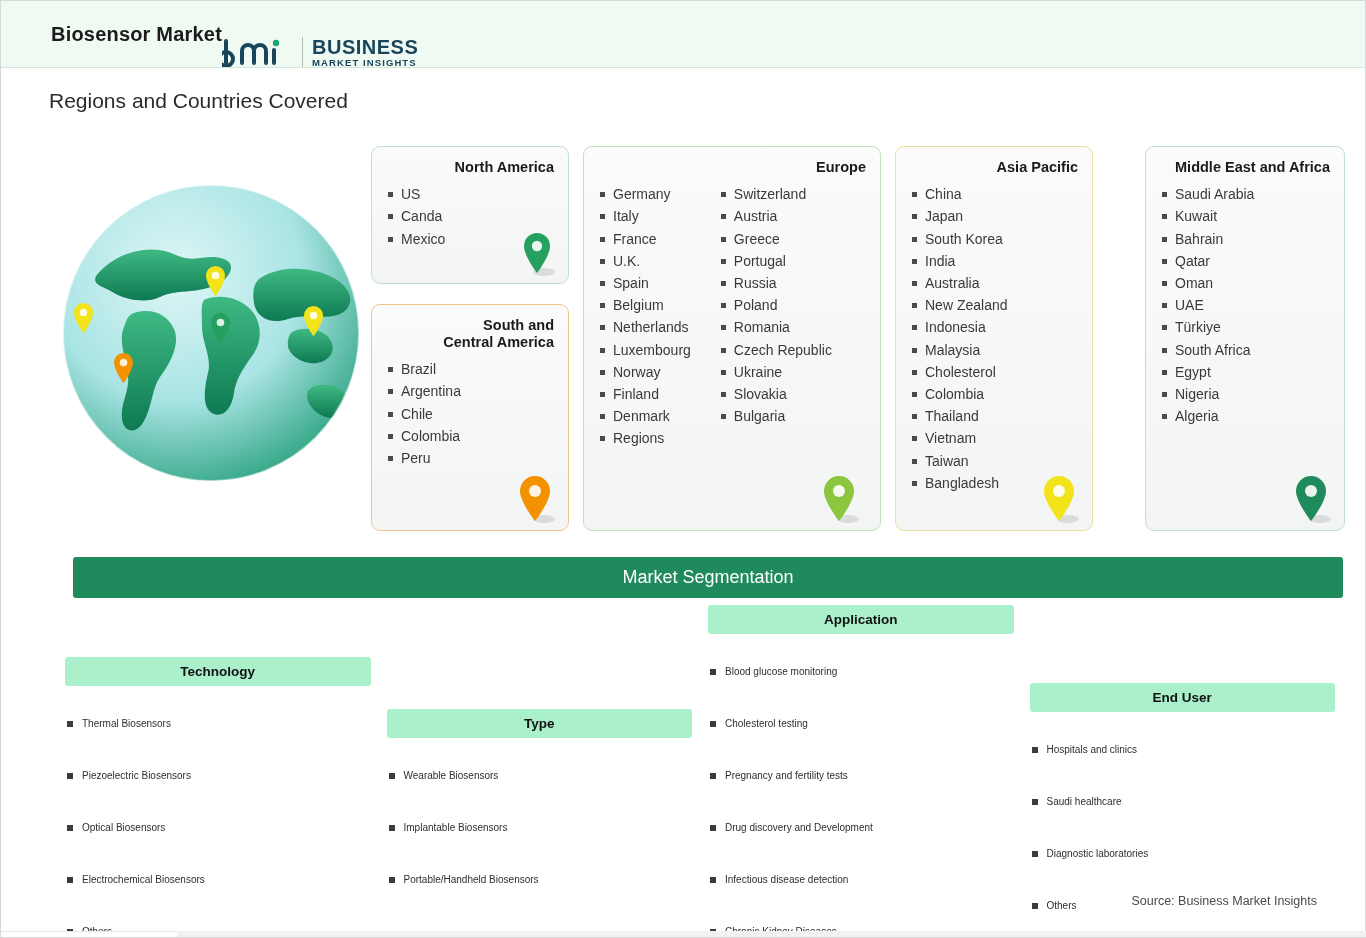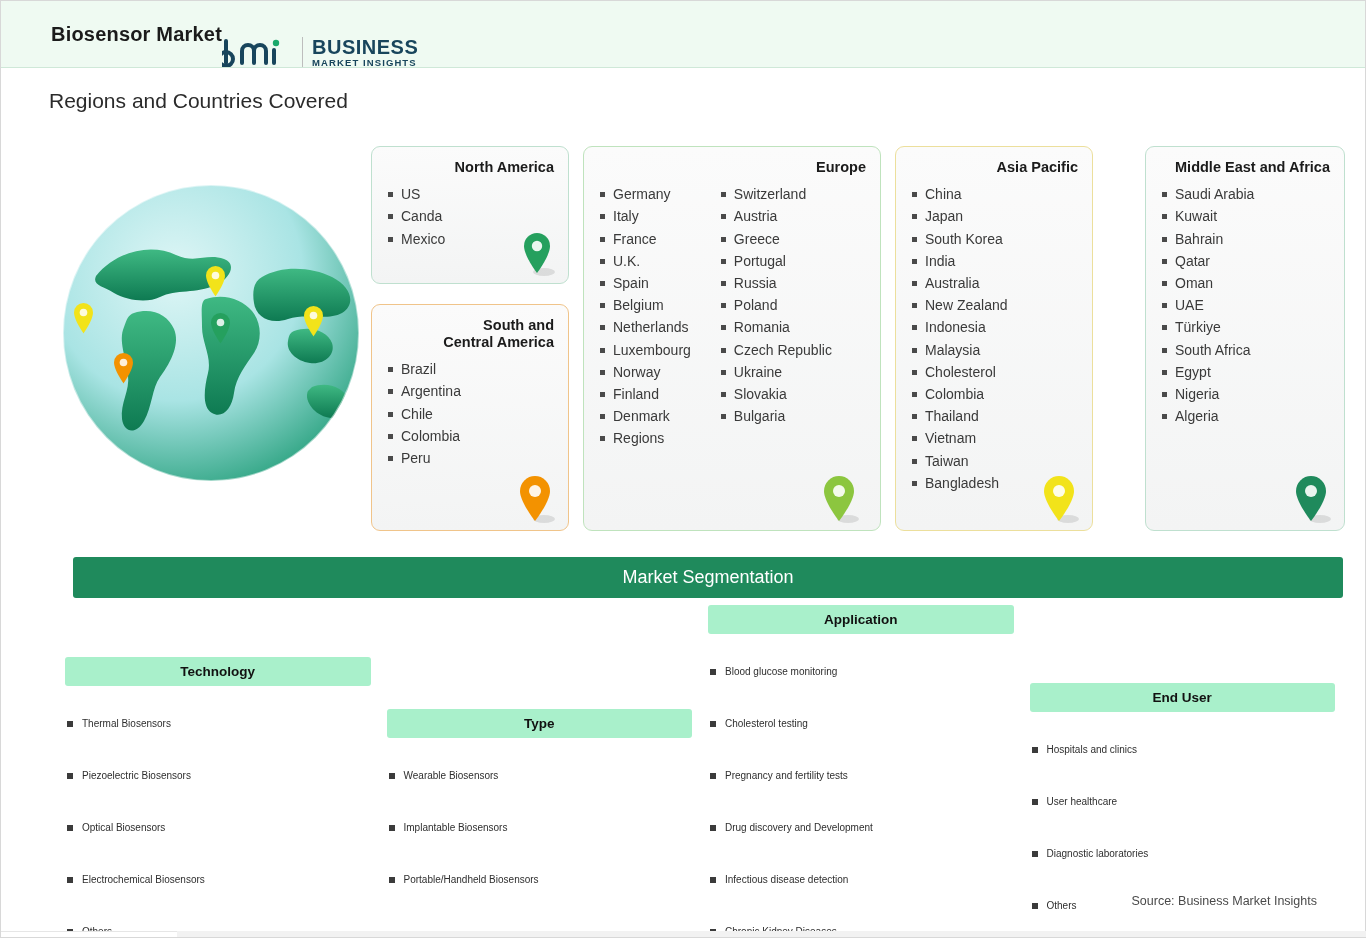--- a/index.html
+++ b/index.html
@@ -426,21 +426,21 @@
         <li>Infectious disease detection</li>
         <li>Chronic Kidney Diseases</li>
         <li>Others</li>
       </ul>
     </div>
 
     <div class="seg-col">
       <div class="seg-head">End User</div>
       <ul class="seg-list">
         <li>Hospitals and clinics</li>
-        <li>User healthcare</li>
+        <li>Saudi healthcare</li>
         <li>Diagnostic laboratories</li>
         <li>Others</li>
       </ul>
     </div>
 
   </div>
 
   <div class="source">Source: Business Market Insights</div>
 
   <div class="bottom-strip">

